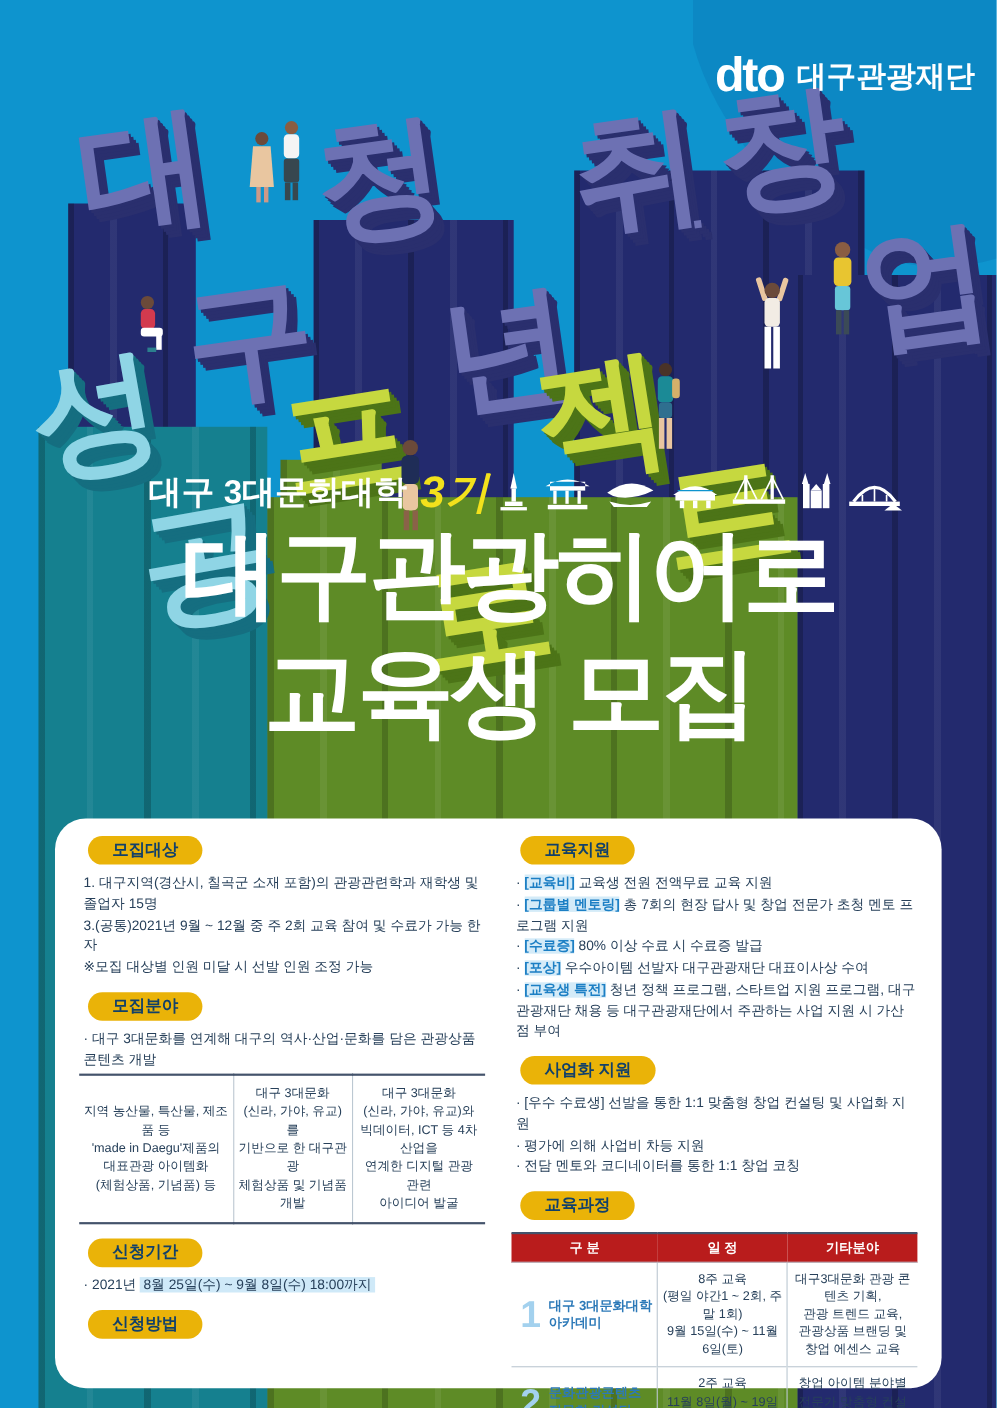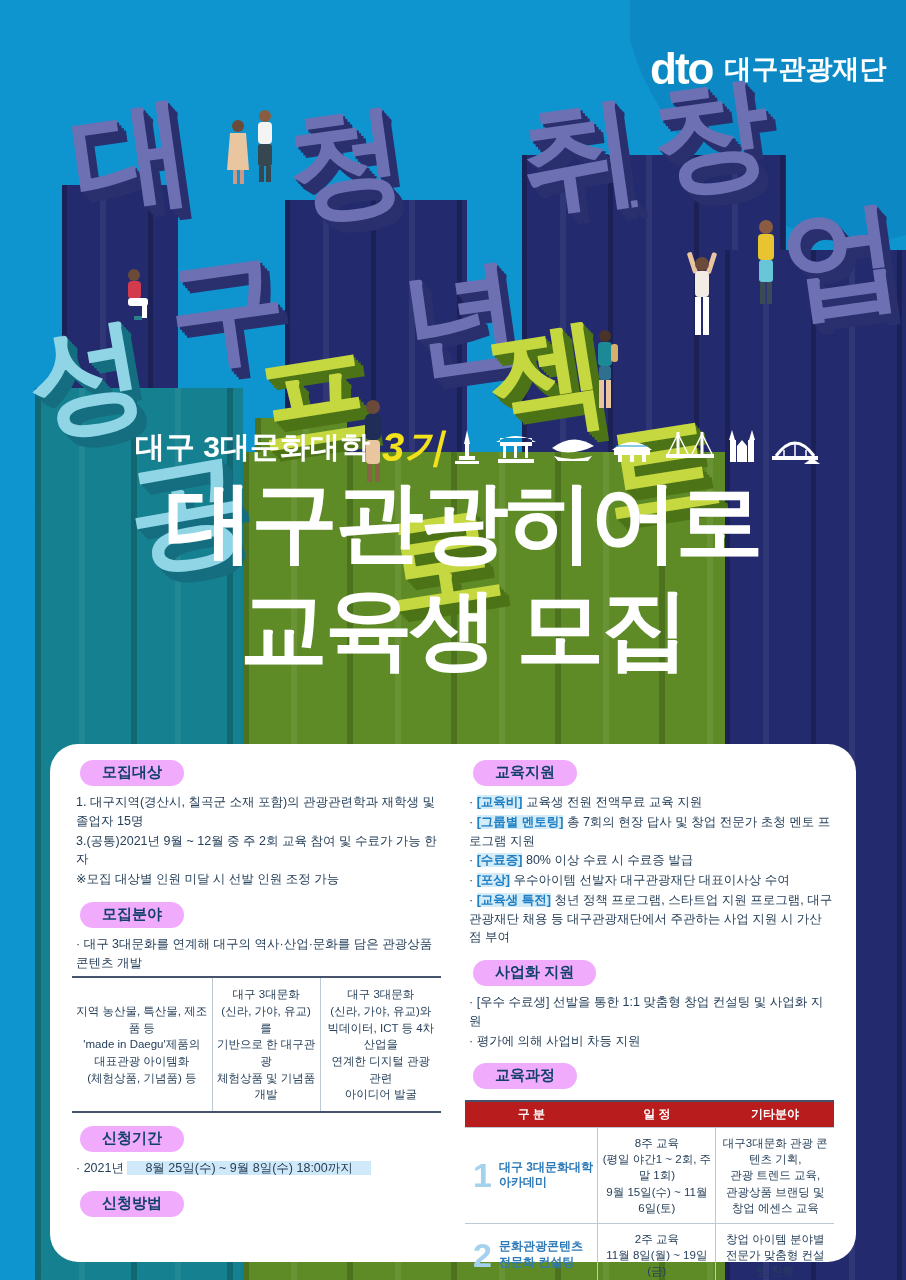--- a/index.html
+++ b/index.html
@@ -32,24 +32,24 @@
   #band .b2{color:#f3e11c;font-size:40px;font-weight:900;font-style:italic;margin-left:2px;}
   #icons{position:absolute;top:428px;left:450px;display:flex;gap:10px;align-items:flex-end;}
   #icons svg{display:block;}
 
   
   #title{position:absolute;top:468px;left:0;right:0;text-align:center;color:#fff;font-weight:900;line-height:1.22;font-size:88px;letter-spacing:-3px;padding-left:20px;}
 
   
   #panel{position:absolute;left:50px;top:744px;width:806px;height:518px;background:#fff;border-radius:28px;padding:16px 22px;box-sizing:border-box;display:flex;gap:24px;color:#27405a;}
   .col{width:50%;}
-  .pill{display:inline-block;background:#f0abfc;color:#11406a;font-weight:800;font-size:15px;padding:3px 22px 4px;border-radius:20px;margin:0 0 7px 8px;}
+  .pill{display:inline-block;background:#eab308;color:#11406a;font-weight:800;font-size:15px;padding:3px 22px 4px;border-radius:20px;margin:0 0 7px 8px;}
   .sec{margin-bottom:13px;}
   .line{font-size:12.5px;line-height:1.5;margin:0 0 1px 4px;}
-  .hl{background:#cfe9f8;padding:0 18px;}
+  .hl{background:#cfe9f8;padding:0 3px;}
   .tag{color:#1c7fc4;background:#d4ebf8;font-weight:800;}
   .ml{white-space:pre-line;}
 
   table{border-collapse:collapse;width:100%;margin-top:4px;}
   .ftable{border-top:2px solid #44536b;border-bottom:2px solid #44536b;}
   .ftable th{background:#2ba4dd;color:#fff;font-size:12px;font-weight:800;padding:4px 2px;}
   .ftable td{font-size:11.5px;line-height:1.45;text-align:center;padding:8px 4px;border-left:1px solid #bcc8d2;margin-left:28px;}
   .ftable td:first-child{border-left:none;}
 
   .ctable{border-top:2px solid #44536b;border-bottom:2px solid #44536b;}
@@ -262,20 +262,21 @@
         <div class="line">· <span class="tag">[그룹별 멘토링]</span><span> 총 7회의 현장 답사 및 창업 전문가 초청 멘토 프로그램 지원</span></div>
         <div class="line">· <span class="tag">[수료증]</span><span> 80% 이상 수료 시 수료증 발급</span></div>
         <div class="line">· <span class="tag">[포상]</span><span> 우수아이템 선발자 대구관광재단 대표이사상 수여</span></div>
         <div class="line">· <span class="tag">[교육생 특전]</span><span> 청년 정책 프로그램, 스타트업 지원 프로그램, 대구관광재단 채용 등 대구관광재단에서 주관하는 사업 지원 시 가산점 부여</span></div>
       </div>
 
       <div class="sec">
         <div class="pill">사업화 지원</div>
         <div class="line">· [우수 수료생] 선발을 통한 1:1 맞춤형 창업 컨설팅 및 사업화 지원</div>
         <div class="line">· 평가에 의해 사업비 차등 지원</div>
+        <div class="line">· 전담 멘토와 코디네이터를 통한 1:1 창업 코칭</div>
       </div>
 
       <div class="sec">
         <div class="pill">교육과정</div>
         <table class="ctable">
           <tbody>
               <tr>
             <th style="width:36%">구 분</th>
             <th style="width:32%">일 정</th>
             <th style="width:32%">기타분야</th>

